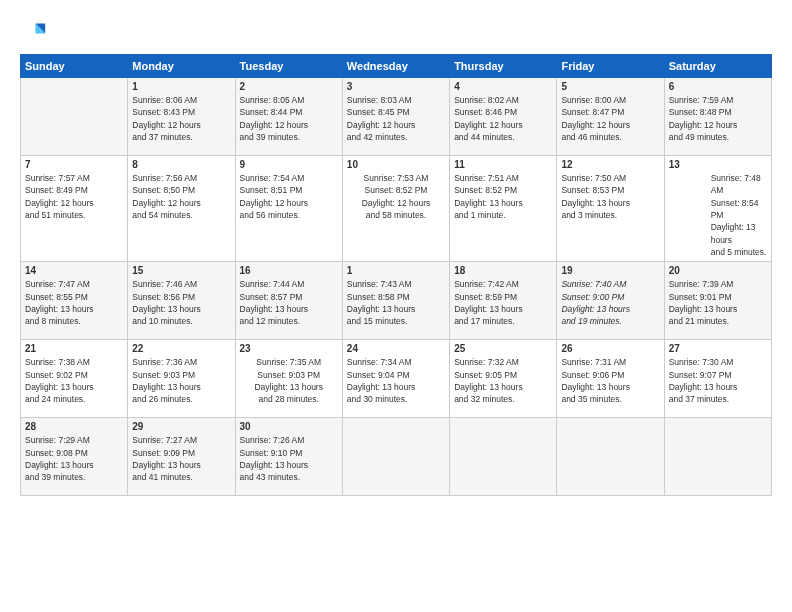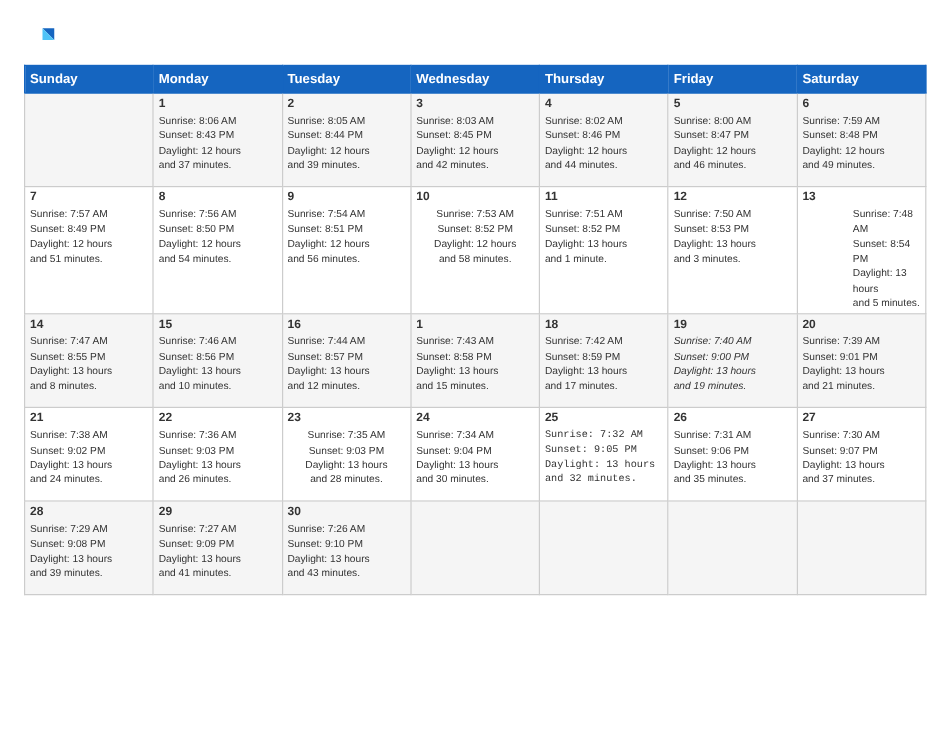--- a/index.html
+++ b/index.html
@@ -294,21 +294,21 @@
           </td>
           <td>
             <span class="day-num">24</span>
             <div class="cell-info" style="white-space: pre-line;">Sunrise: 7:34 AM
 Sunset: 9:04 PM
 Daylight: 13 hours
 and 30 minutes.</div>
           </td>
           <td>
             <span class="day-num">25</span>
-            <div class="cell-info" style="white-space: pre-line; font-family: Liberation Mono, monospace;">Sunrise: 7:32 AM
+            <div class="cell-info" style="white-space: pre-line;">Sunrise: 7:32 AM
 Sunset: 9:05 PM
 Daylight: 13 hours
 and 32 minutes.</div>
           </td>
           <td>
             <span class="day-num">26</span>
             <div class="cell-info" style="white-space: pre-line;">Sunrise: 7:31 AM
 Sunset: 9:06 PM
 Daylight: 13 hours
 and 35 minutes.</div>

